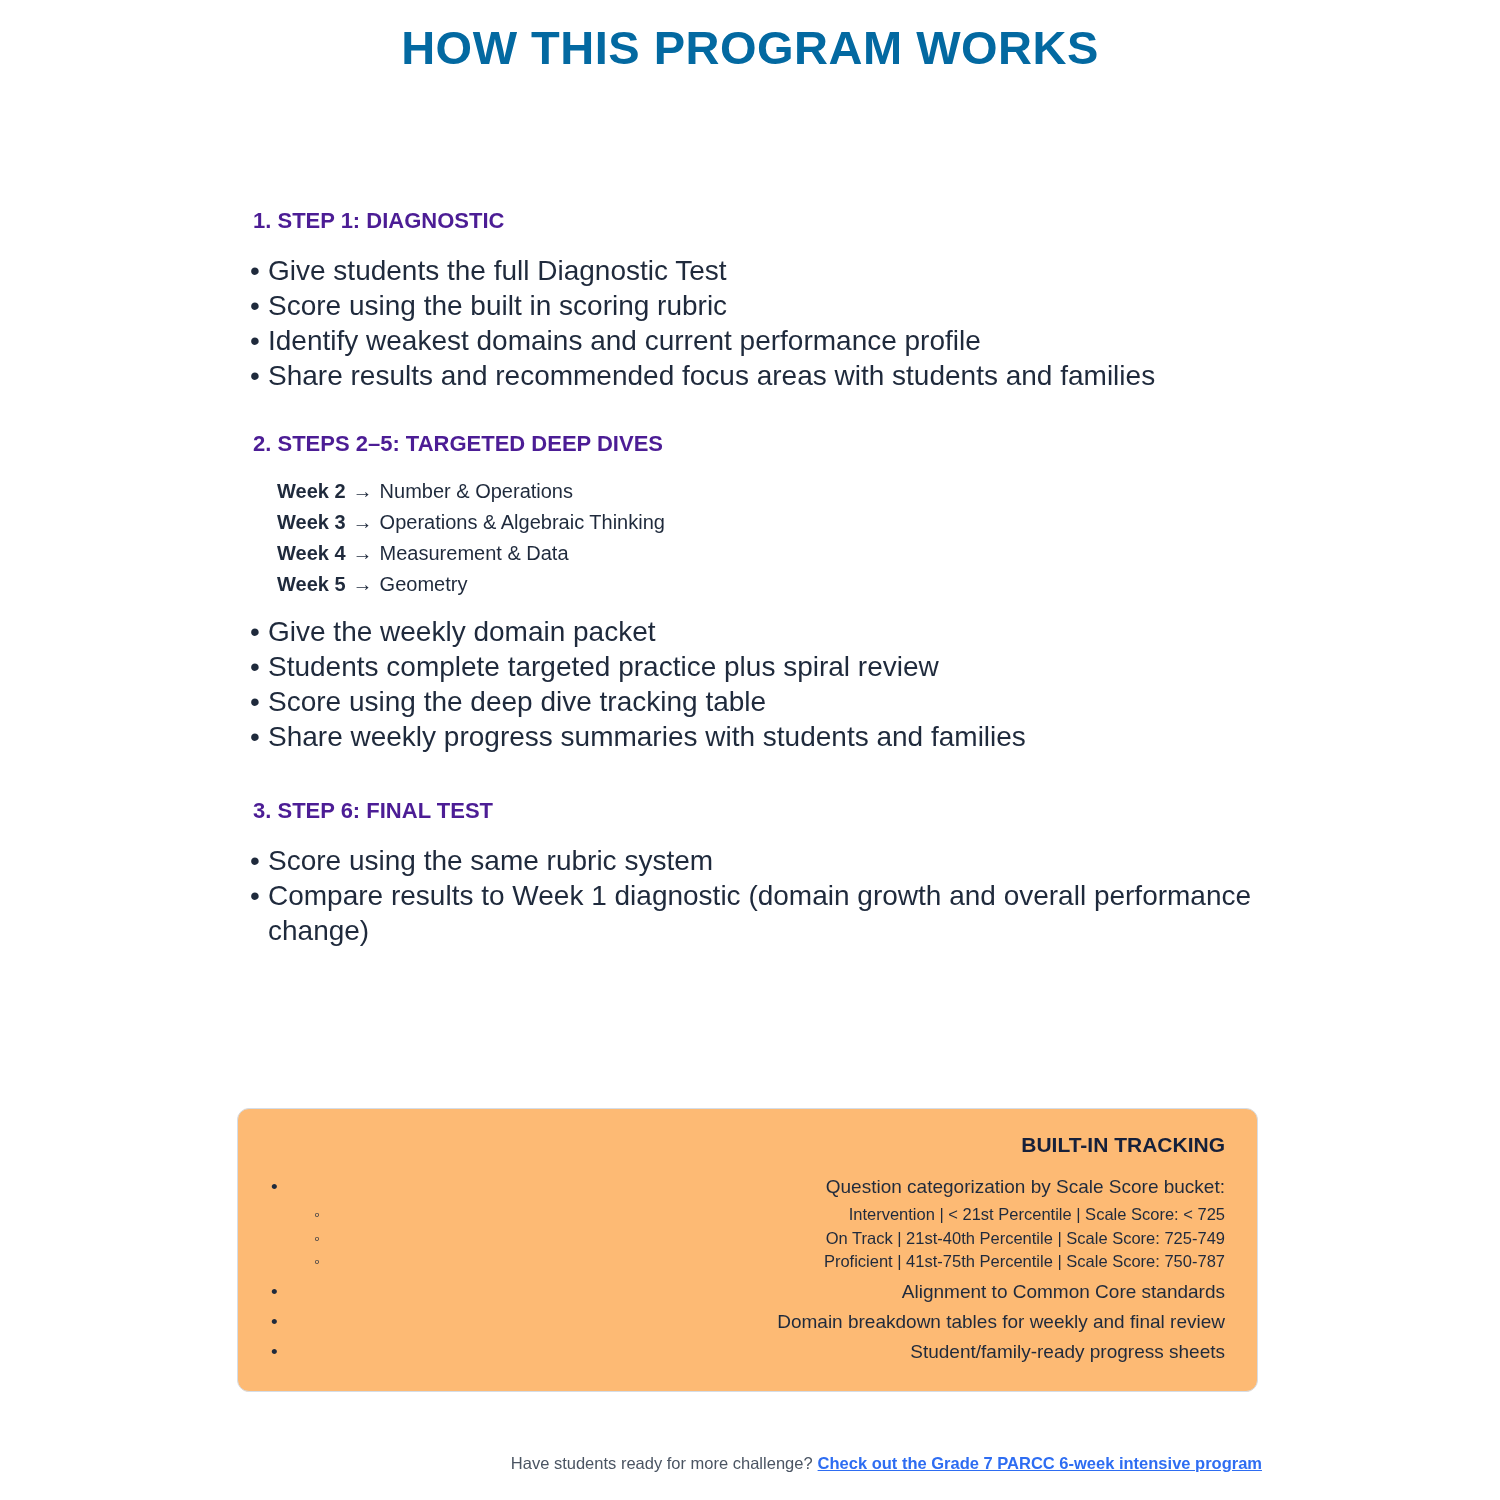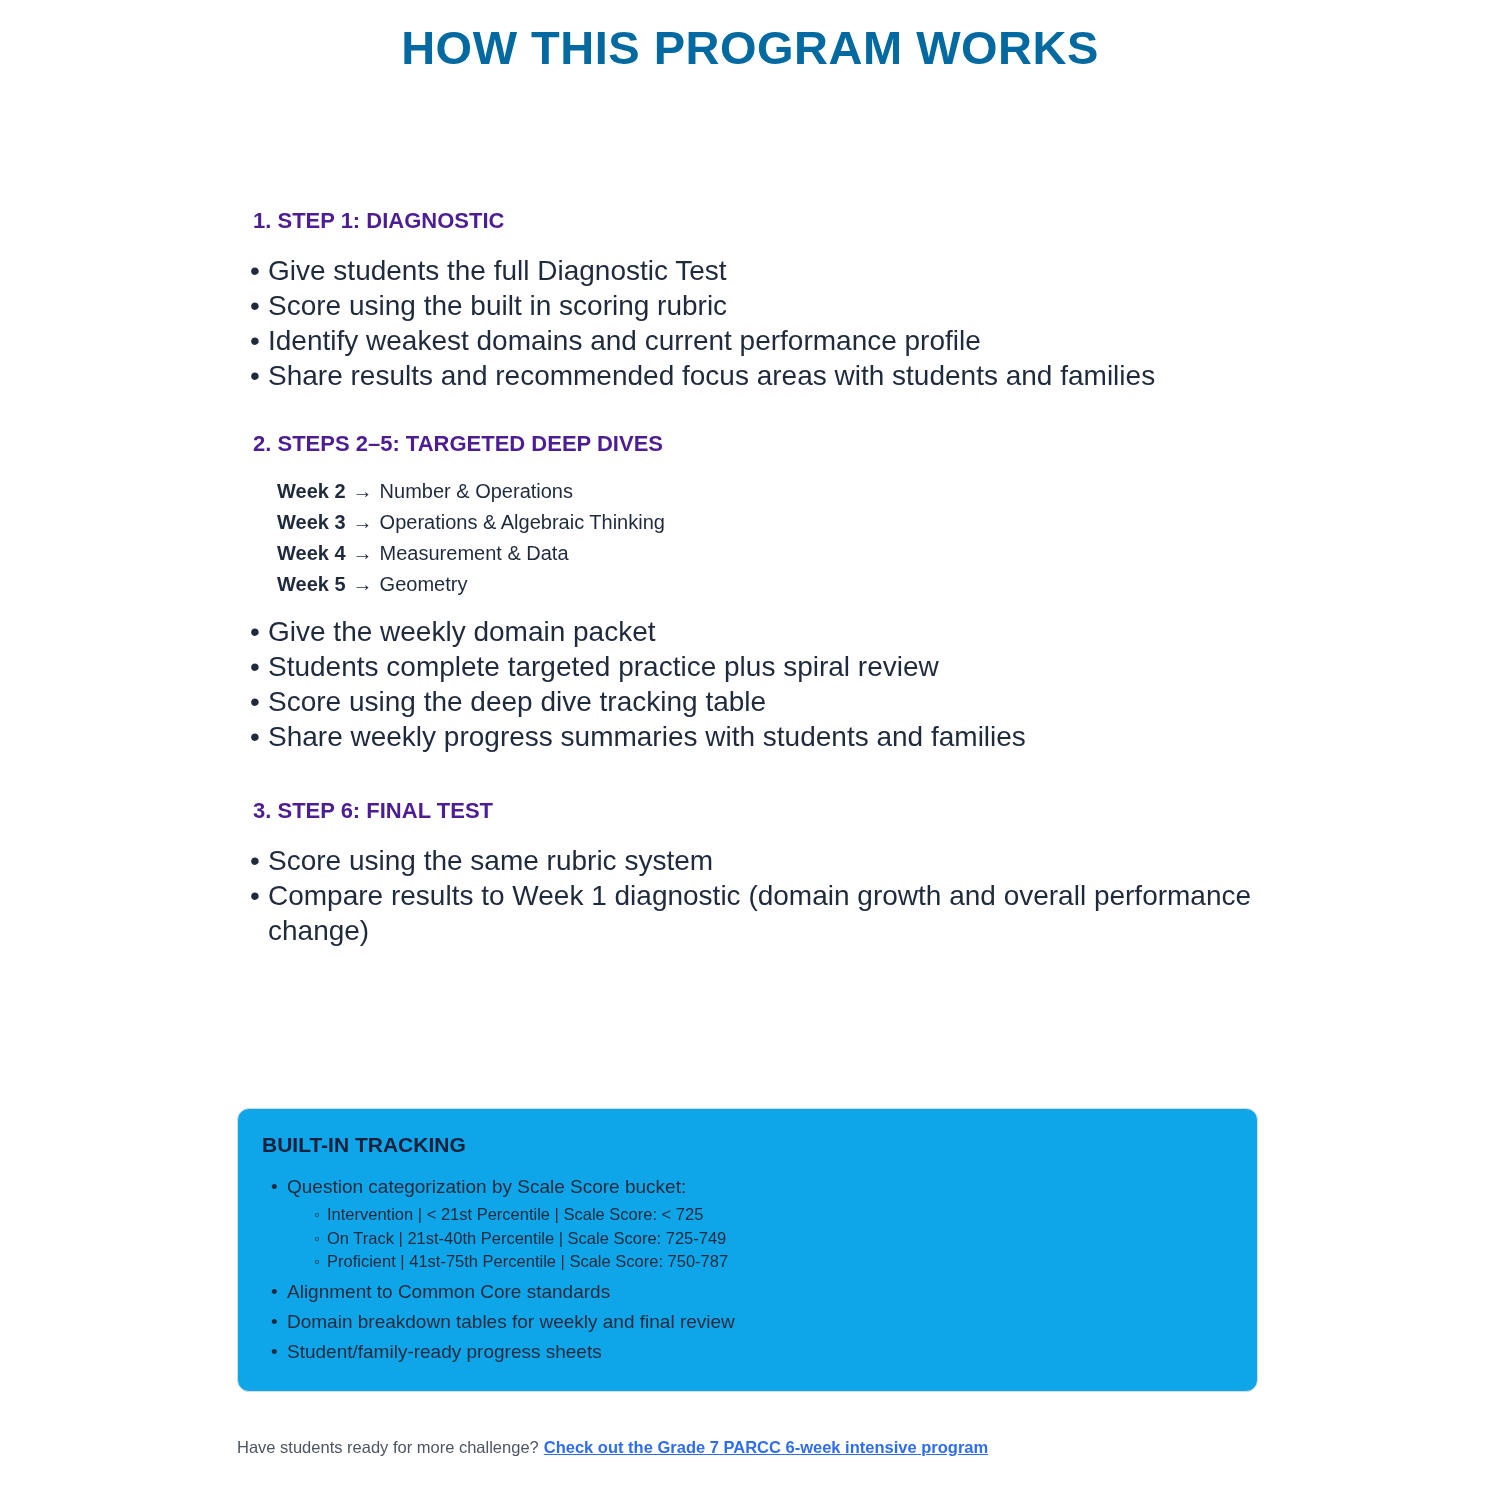--- a/index.html
+++ b/index.html
@@ -67,24 +67,25 @@
     font-size: 20px;
     line-height: 31px;
   }
   .week-label { font-weight: 700; }
   .arrow-glyph { margin: 0 7px; font-weight: 400; }
 
   .tracking-box {
     box-sizing: border-box;
     margin-top: 160px;
     width: 1021px;
-    background: #0ea5e9;
+    background: #fdba74;
     border: 1.5px solid #d5dde7;
     border-radius: 12px;
-    padding: 22px 19px 24px 24px;
+    padding: 22px 32px 24px 24px;
+    text-align: right;
   }
   .tracking-heading {
     margin: 0;
     font-size: 21px;
     line-height: 27px;
     font-weight: 700;
     color: #16203a;
   }
   ul.box-bullets {
     list-style: none;
@@ -115,22 +116,22 @@
     line-height: 23.5px;
   }
   ul.sub-bullets > li::before {
     content: "\25E6";
     position: absolute;
     left: 0;
     top: 0;
   }
 
   .page-footer {
-    margin-top: 44px;
-    text-align: left;
+    margin-top: 60px;
+    text-align: right;
     font-size: 16.5px;
     line-height: 22px;
     color: #4b5563;
   }
   .footer-link {
     color: #2e6df2;
     font-weight: 700;
     text-decoration: underline;
     margin-left: 5px;
   }

